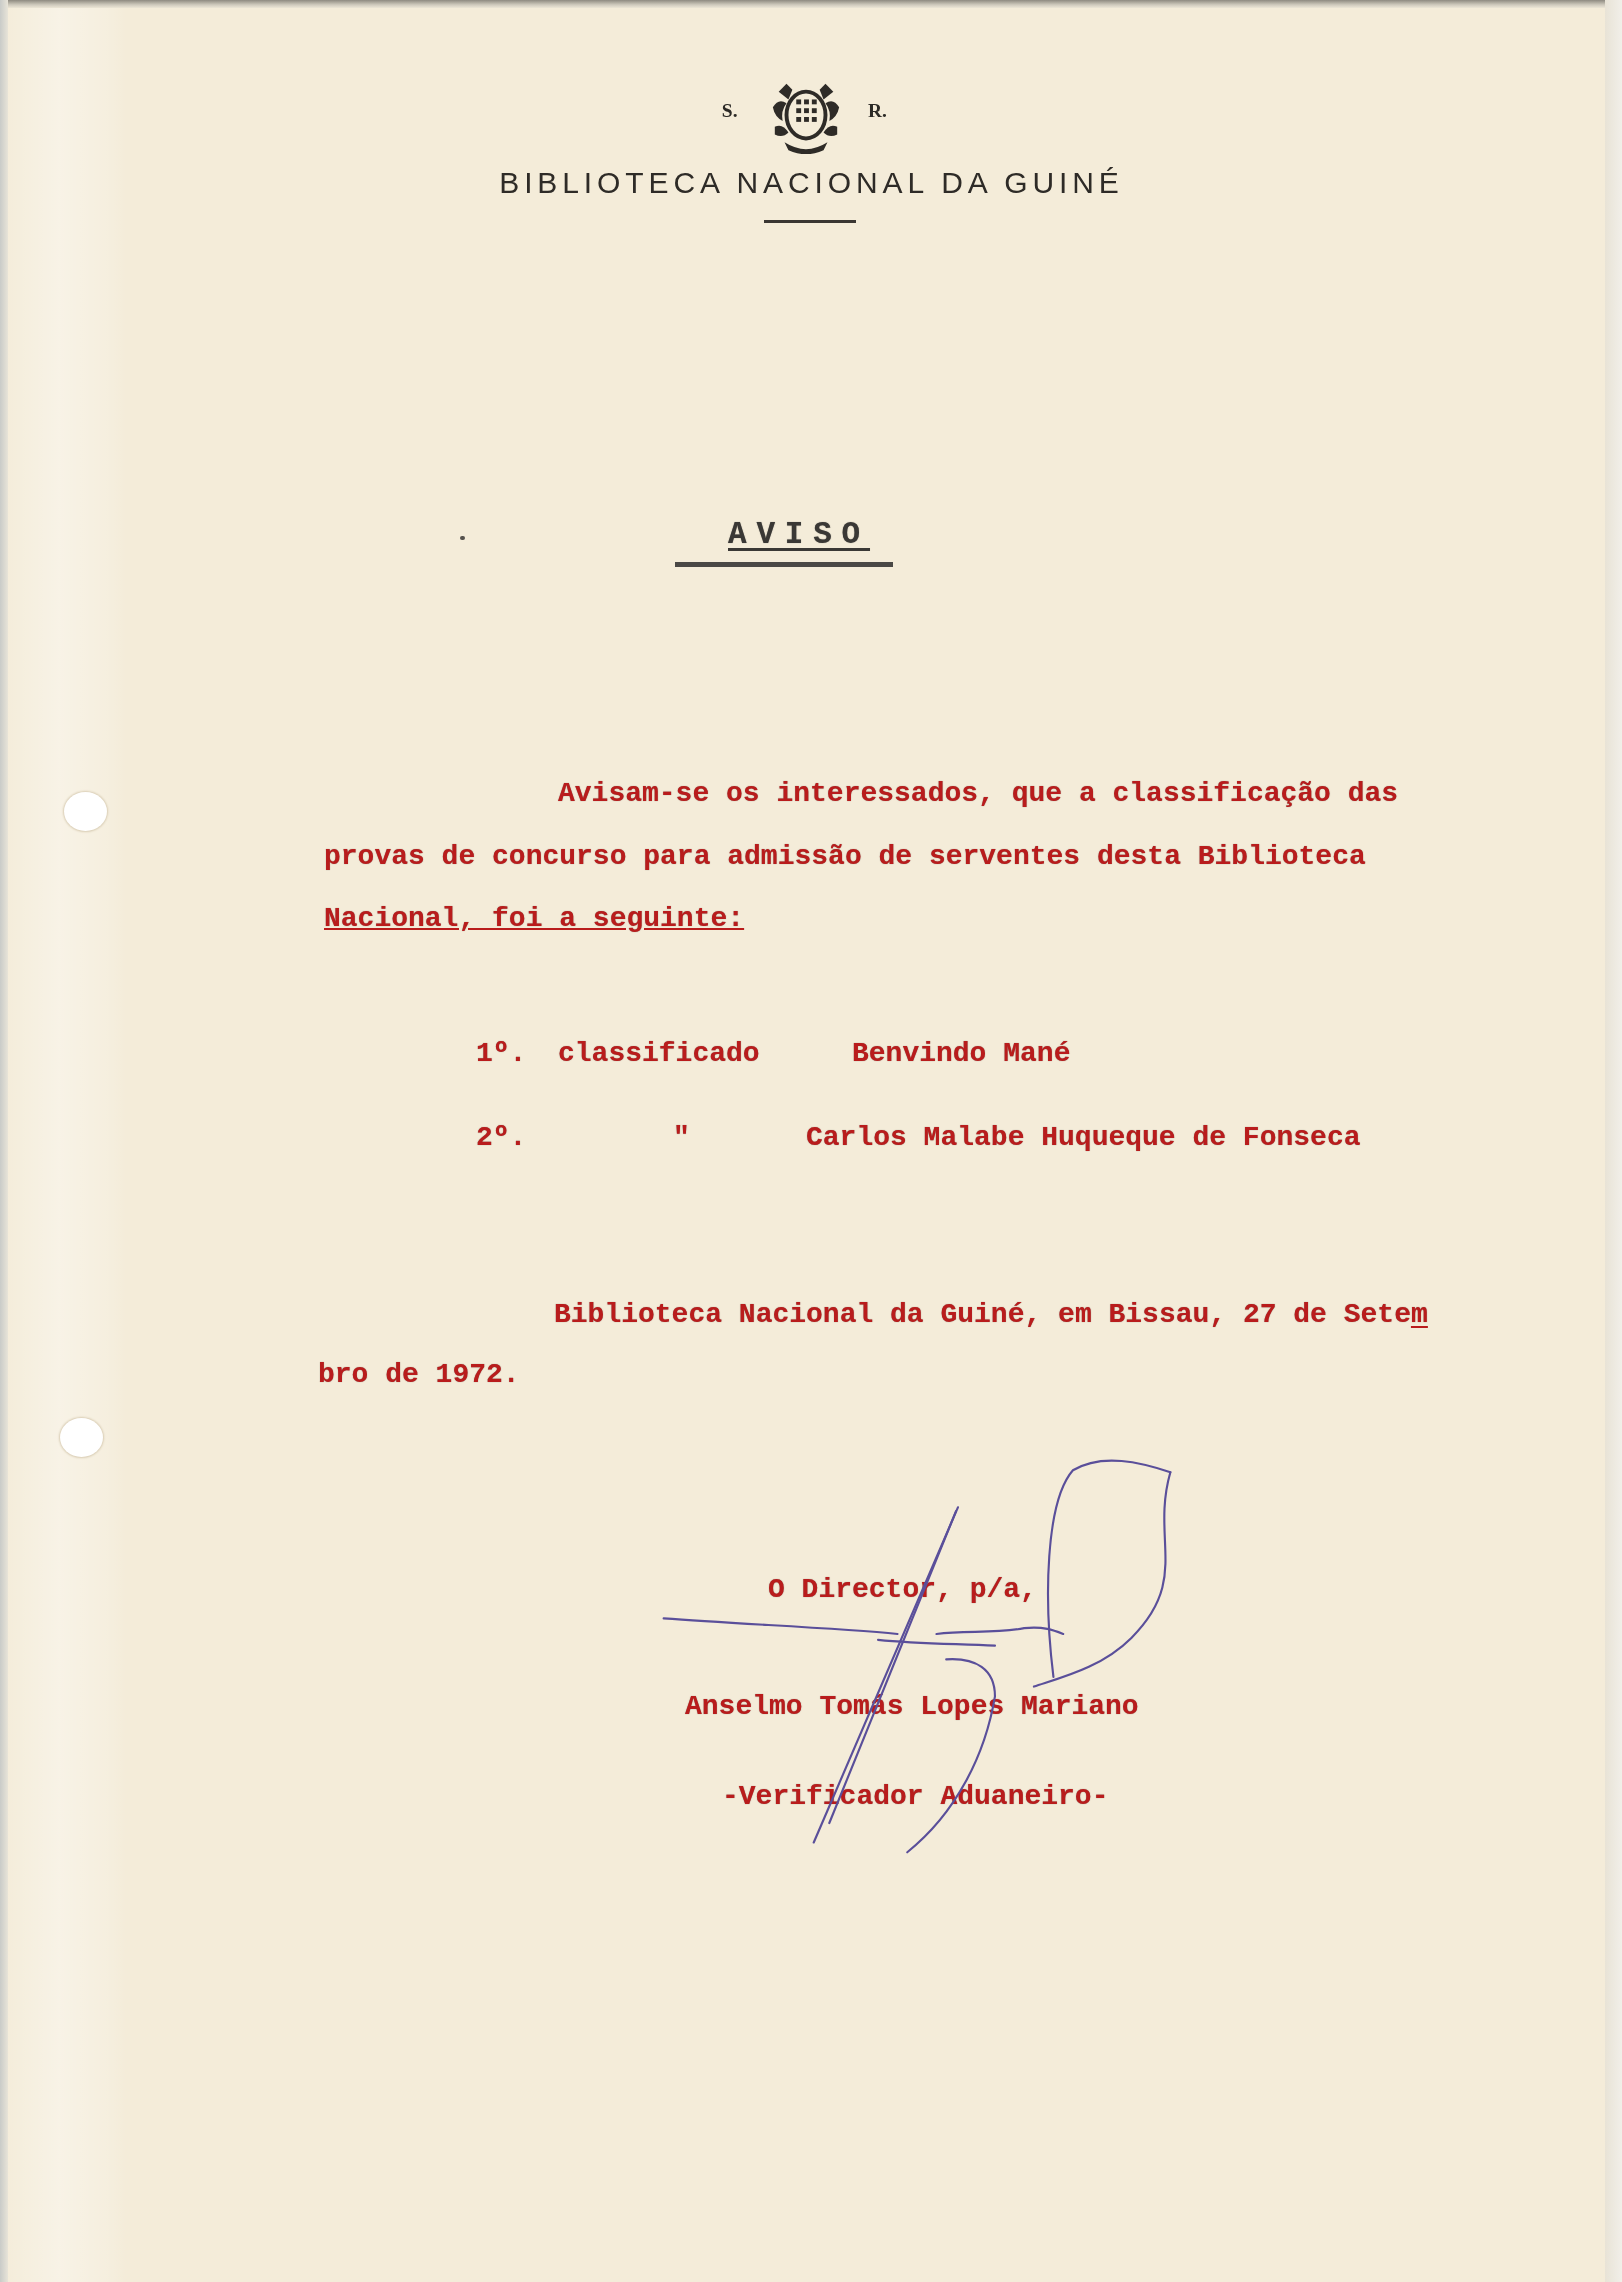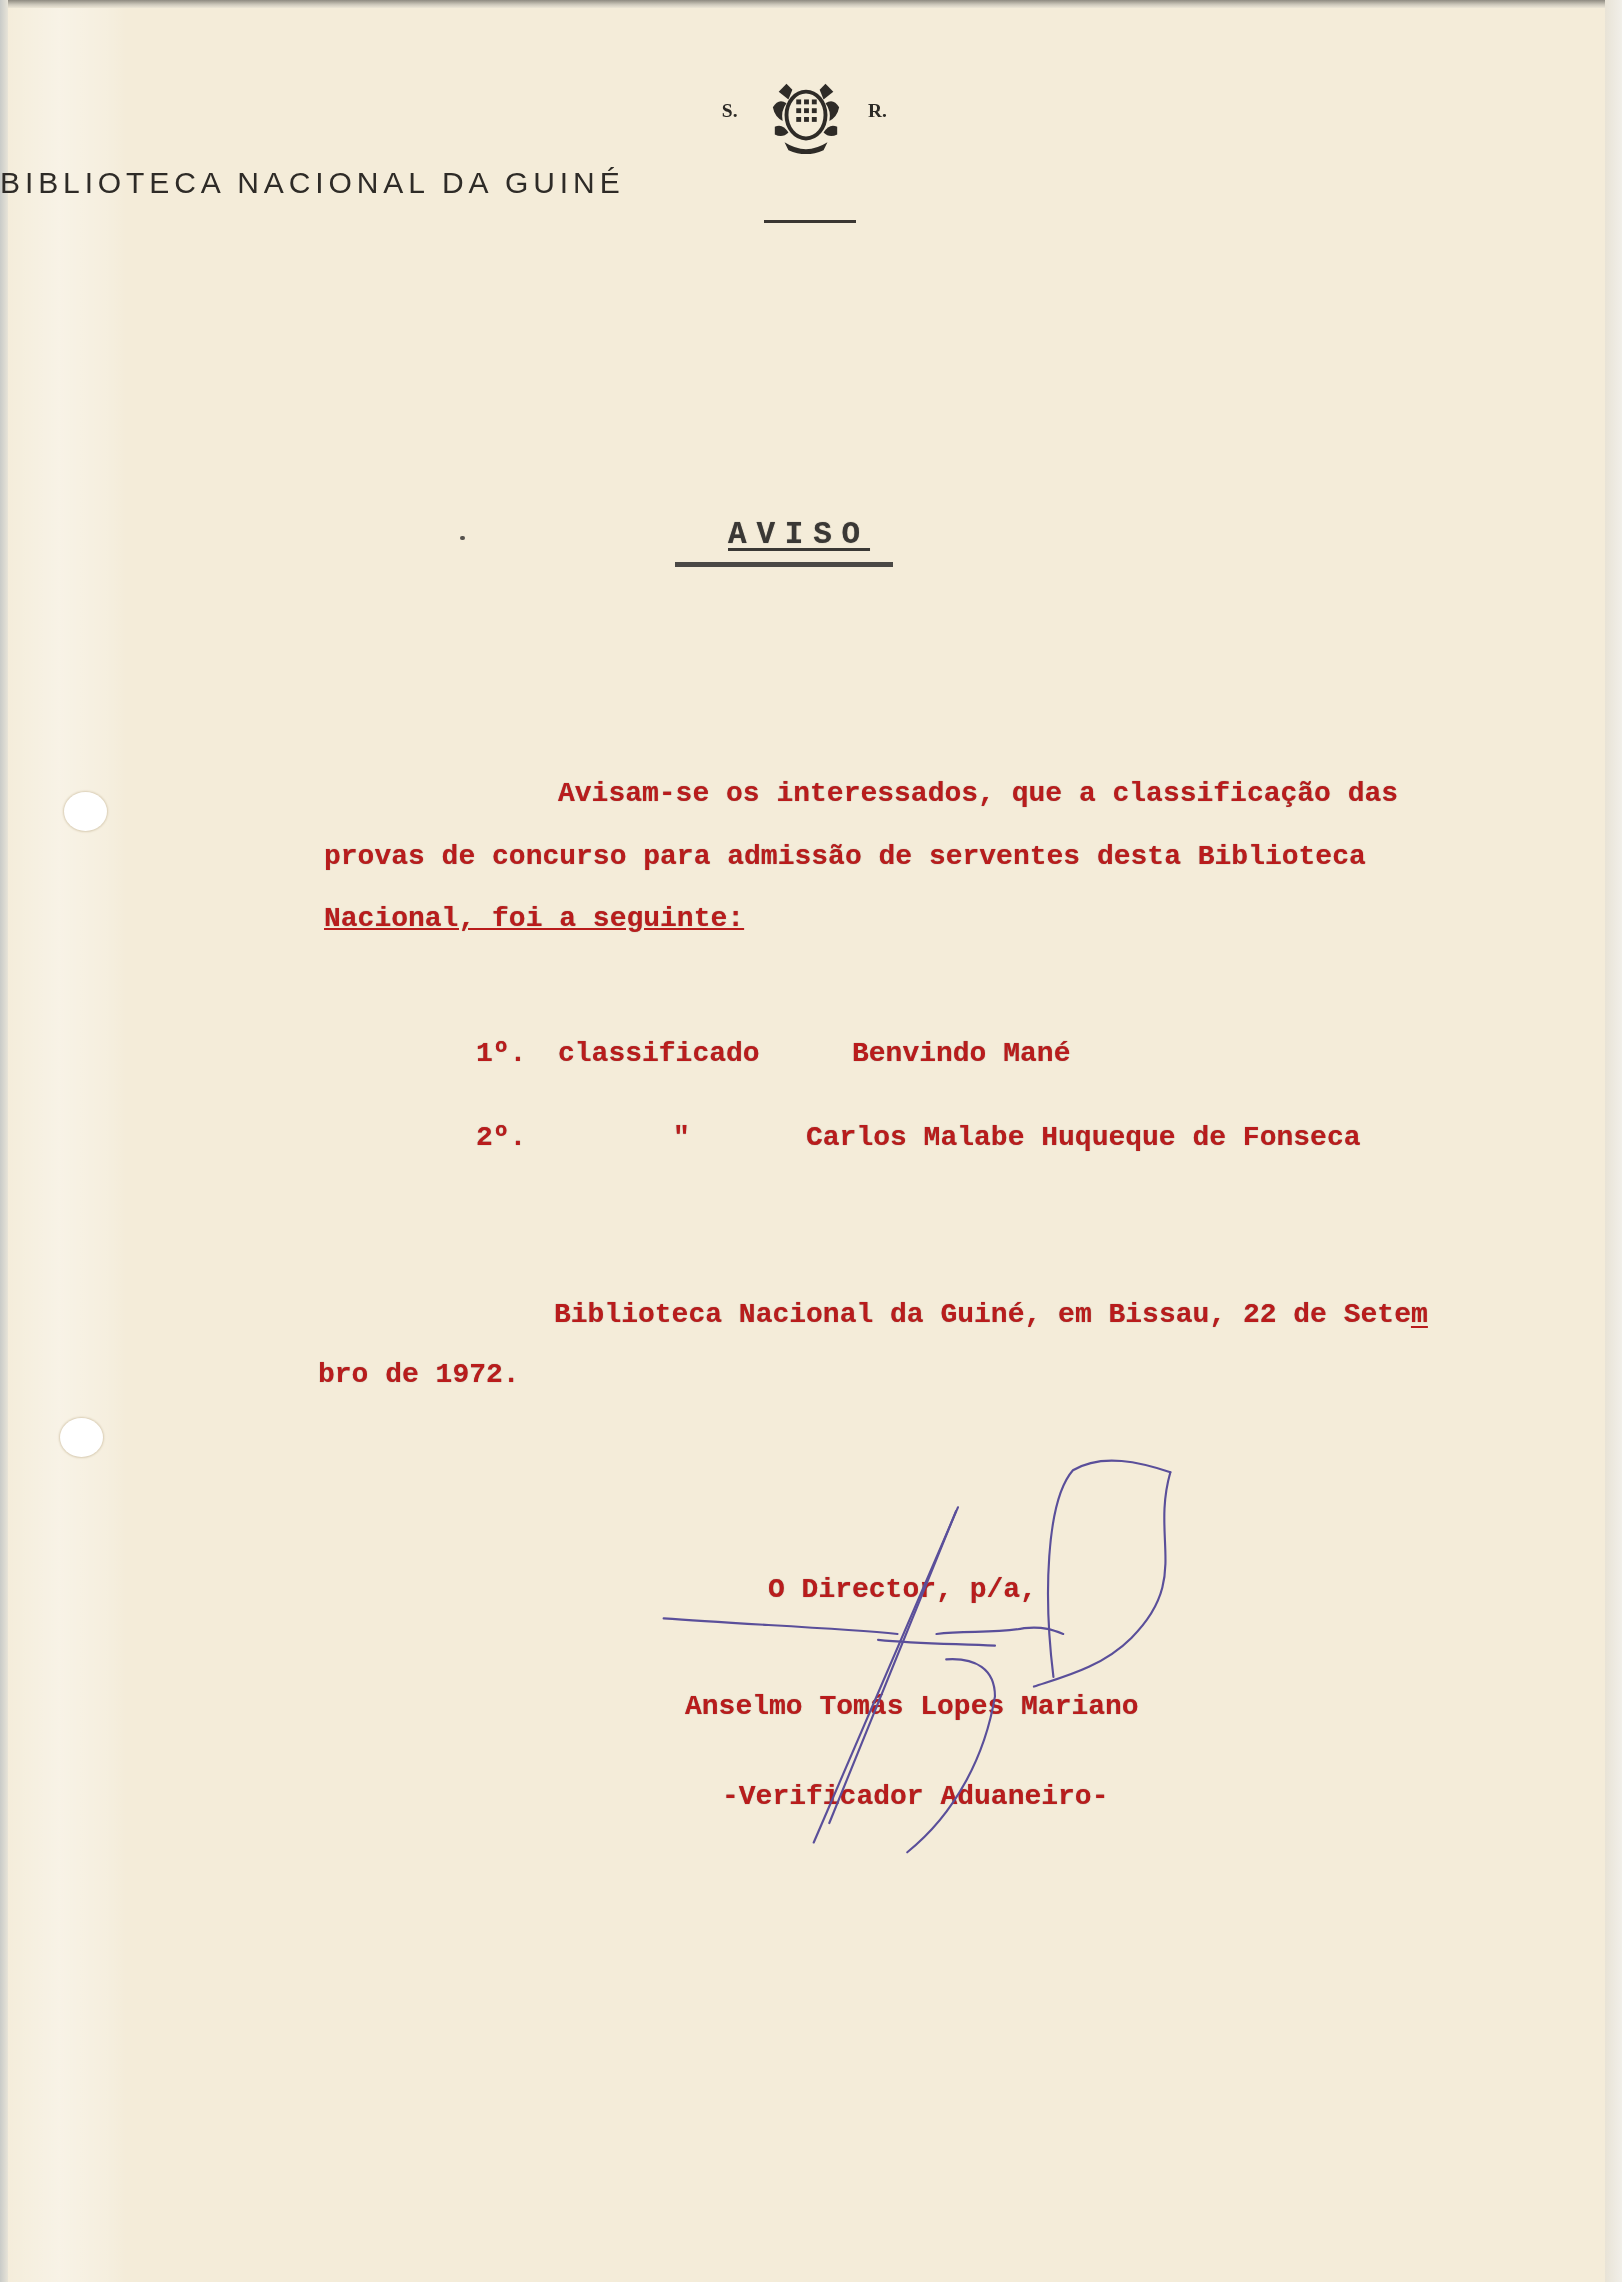--- a/index.html
+++ b/index.html
@@ -65,20 +65,21 @@
     }
     .crest-icon {
       position: absolute;
       left: 53px; top: 0;
       width: 82px; height: 78px;
     }
     .institution {
       position: absolute;
       left: 0; top: 166px;
       width: 1623px;
+      text-align: center;
       font-family: "Liberation Sans", "DejaVu Sans", sans-serif;
       font-size: 30px;
       letter-spacing: 4.9px;
       color: #2e2b27;
     }
     .header-rule {
       position: absolute;
       left: 764px; top: 220px;
       width: 92px; height: 2.9px;
       background: #3a3732;
@@ -174,21 +175,21 @@
 <div>
   <div class="typed" style="left:476px; top:1038px;">1º.</div>
   <div class="typed" style="left:558px; top:1038px;">classificado</div>
   <div class="typed" style="left:852px; top:1038px;">Benvindo Mané</div>
 
   <div class="typed" style="left:476px; top:1122px;">2º.</div>
   <div class="typed" style="left:673px; top:1122px;">"</div>
   <div class="typed" style="left:806px; top:1122px;">Carlos Malabe Huqueque de Fonseca</div>
 </div>
 
-<div class="typed" style="left:554px; top:1299px;"><span>Biblioteca Nacional da Guiné, em Bissau, 22 de Sete</span><span class="underline-m">m</span></div>
+<div class="typed" style="left:554px; top:1299px;"><span>Biblioteca Nacional da Guiné, em Bissau, 27 de Sete</span><span class="underline-m">m</span></div>
 <div class="typed" style="left:318px; top:1359px;">bro de 1972.</div>
 
 <div class="typed" style="left:768px; top:1574px;">O Director, p/a,</div>
 <div class="typed" style="left:685px; top:1691px;">Anselmo Tomás Lopes Mariano</div>
 <div class="typed" style="left:722px; top:1740px;margin-top:41px;">-Verificador Aduaneiro-</div>
 
 <svg class="signature" viewBox="0 0 600 430">
   <g fill="none" stroke="#5a4f9a" stroke-width="2.2" stroke-linecap="round">
     <path d="M322 66 L174 410"></path>
     <path d="M320 70 L190 390"></path>

